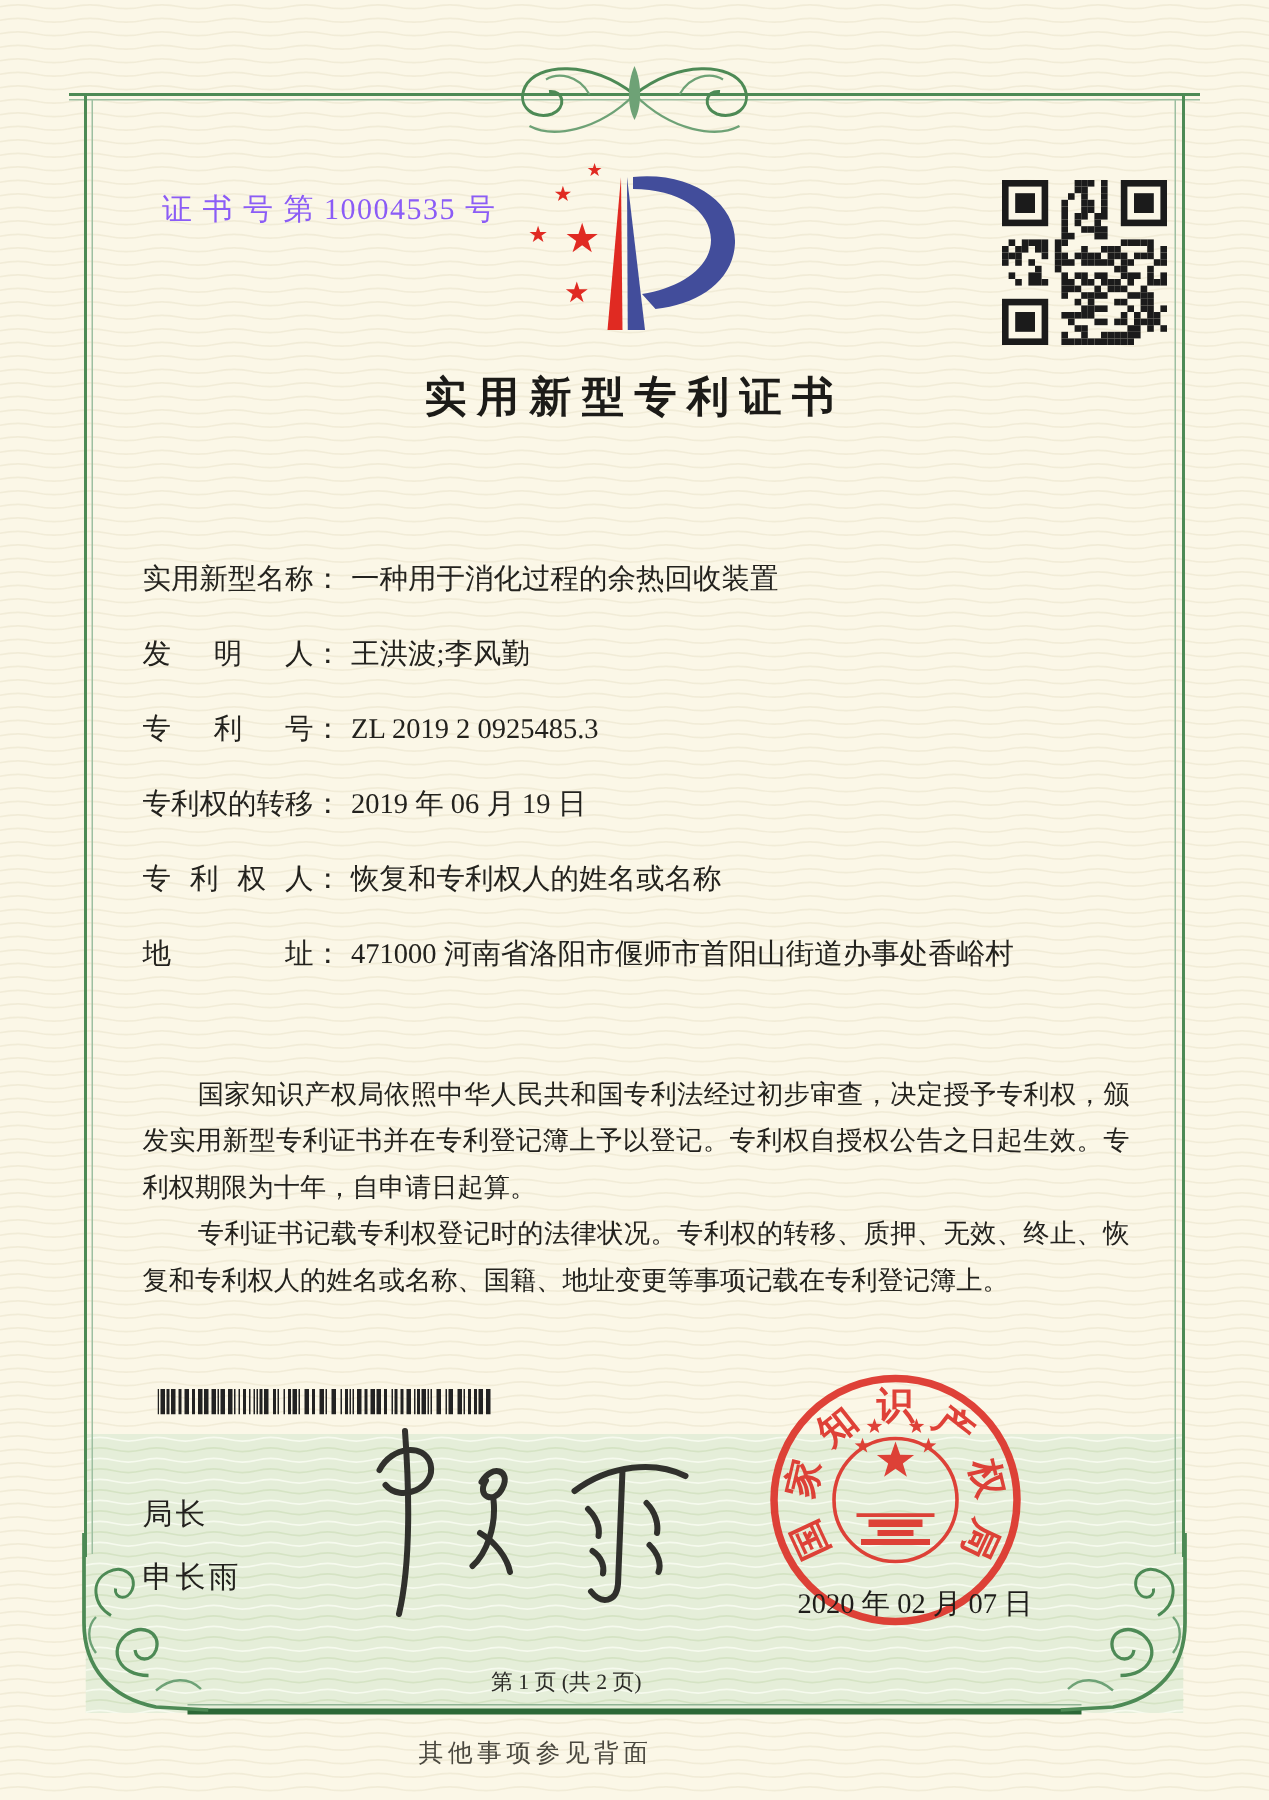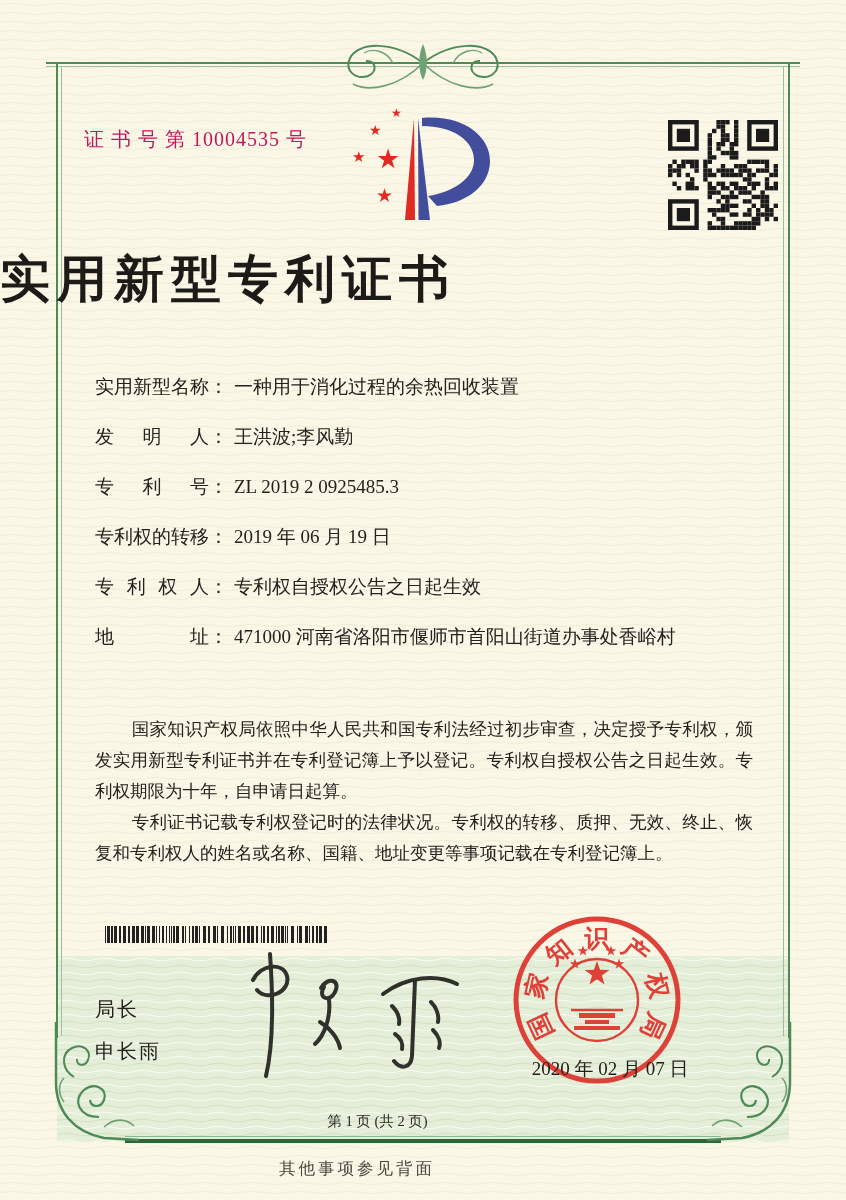--- a/index.html
+++ b/index.html
@@ -12,25 +12,25 @@
   
   .frame-top{left:46px;top:62px;width:754px;height:2px;background:#4d8a55;}
   .frame-top2{left:46px;top:66px;width:754px;height:1px;background:#9dbfa1;}
   .frame-left{left:56px;top:63px;width:2px;height:975px;background:#4d8a55;}
   .frame-left2{left:61px;top:66px;width:1px;height:970px;background:#9dbfa1;}
   .frame-right{left:788px;top:63px;width:2px;height:975px;background:#4d8a55;}
   .frame-right2{left:783px;top:66px;width:1px;height:970px;background:#9dbfa1;}
   .frame-bottom{left:125px;top:1139px;width:596px;height:4px;background:#2c6837;}
   .frame-bottom2{left:125px;top:1136px;width:596px;height:1px;background:#8fb494;}
   
-  .cert-no{left:84px;top:126px;font-size:20px;letter-spacing:1px;color:#be185d;}
+  .cert-no{left:108px;top:126px;font-size:20px;letter-spacing:1px;color:#8b5cf6;}
   .logo-box{left:338px;top:106px;width:175px;height:132px;}
   .lstar{position:absolute;color:#e02a22;line-height:1;}
   .qr-box{left:668px;top:120px;width:110px;height:110px;}
-  .title{left:0;top:246px;width:846px;text-align:left;font-size:50px;font-weight:700;
+  .title{left:0;top:246px;width:846px;text-align:center;font-size:28px;font-weight:700;
          letter-spacing:7px;color:#1c1b18;}
   
   .fields{left:95px;top:372px;width:665px;font-size:19px;}
   .frow{position:relative;line-height:30px;margin-bottom:20px;}
   .frow.first{}
   .flabel{display:inline-block;width:114px;text-align:justify;text-align-last:justify;
           vertical-align:top;}
   .fcolon{display:inline-block;vertical-align:top;}
   .fvalue{display:inline-block;margin-left:6px;vertical-align:top;}
   .grant2{position:absolute;left:330px;top:0;white-space:nowrap;}
@@ -497,21 +497,21 @@
     <div class="frow">
       <span class="flabel">发明人</span><span class="fcolon">：</span><span class="fvalue">王洪波;李风勤</span>
     </div>
     <div class="frow">
       <span class="flabel">专利号</span><span class="fcolon">：</span><span class="fvalue">ZL 2019 2 0925485.3</span>
     </div>
     <div class="frow">
       <span class="flabel">专利权的转移</span><span class="fcolon">：</span><span class="fvalue">2019 年 06 月 19 日</span>
     </div>
     <div class="frow">
-      <span class="flabel">专利权人</span><span class="fcolon">：</span><span class="fvalue">专利权自授权公告之日起生效</span>
+      <span class="flabel">专利权人</span><span class="fcolon">：</span><span class="fvalue">恢复和专利权人的姓名或名称</span>
     </div>
     <div class="frow">
       <span class="flabel">地址</span><span class="fcolon">：</span><span class="fvalue">471000 河南省洛阳市偃师市首阳山街道办事处香峪村</span>
     </div>
   </div>
 
   <div class="abs bodytext">
     <p>国家知识产权局依照中华人民共和国专利法经过初步审查，决定授予专利权，颁发实用新型专利证书并在专利登记簿上予以登记。专利权自授权公告之日起生效。专利权期限为十年，自申请日起算。</p>
     <p>专利证书记载专利权登记时的法律状况。专利权的转移、质押、无效、终止、恢复和专利权人的姓名或名称、国籍、地址变更等事项记载在专利登记簿上。</p>
   </div>

